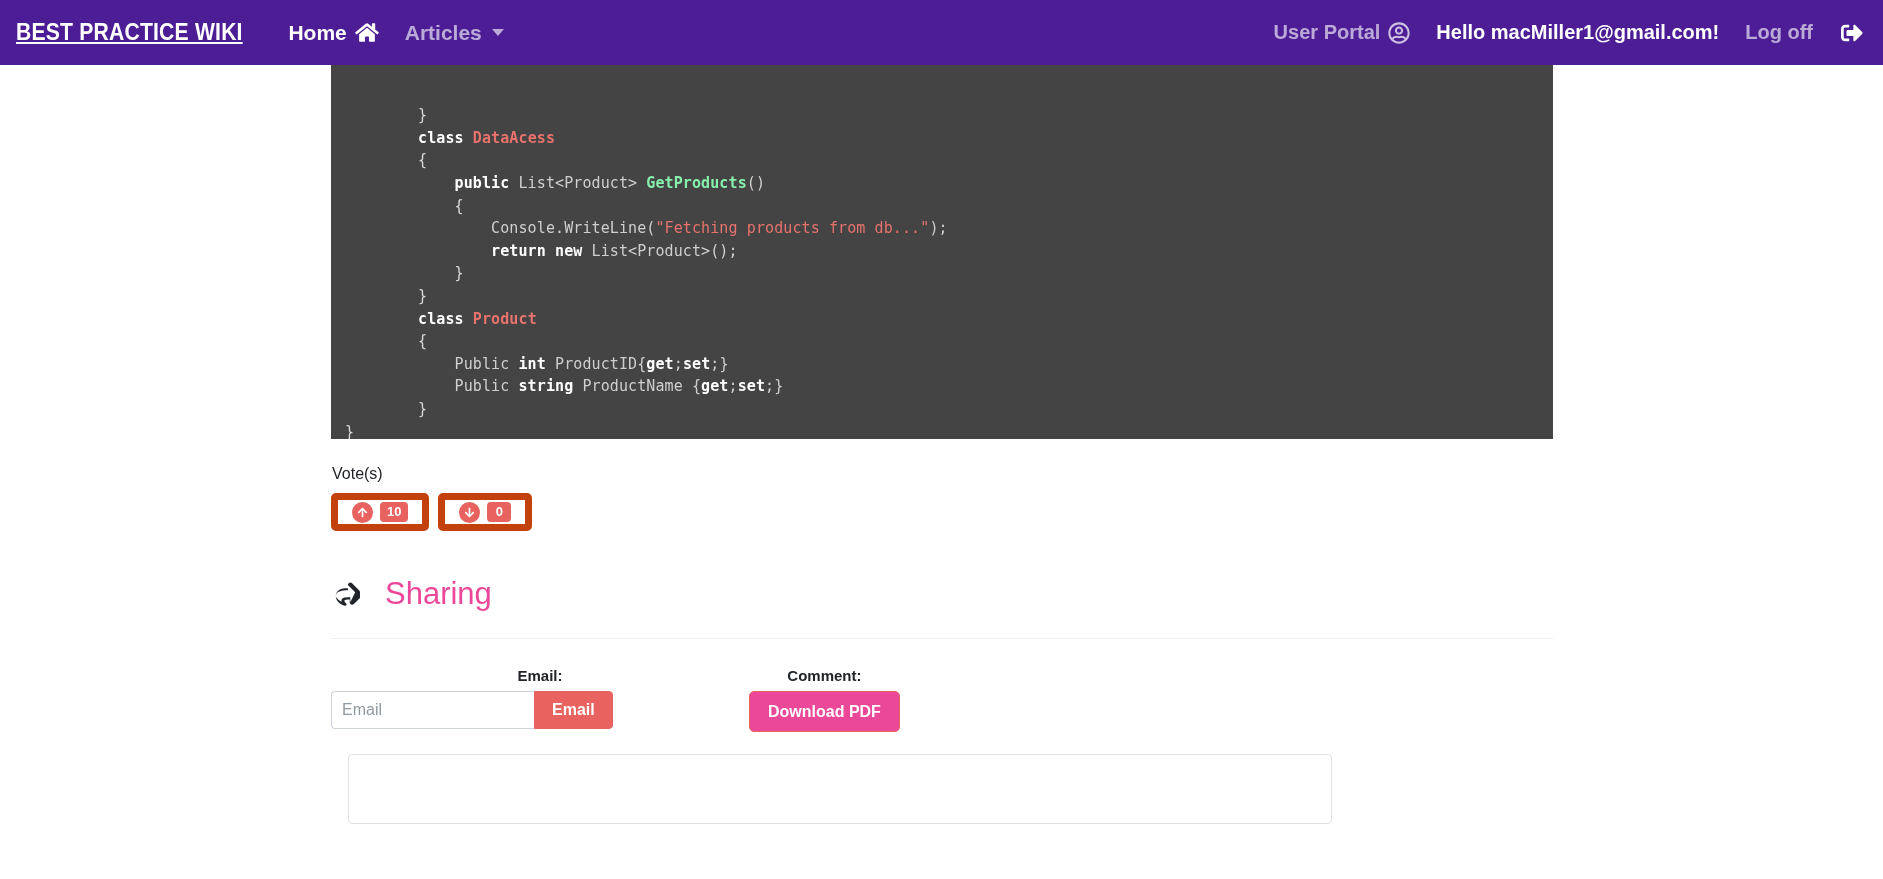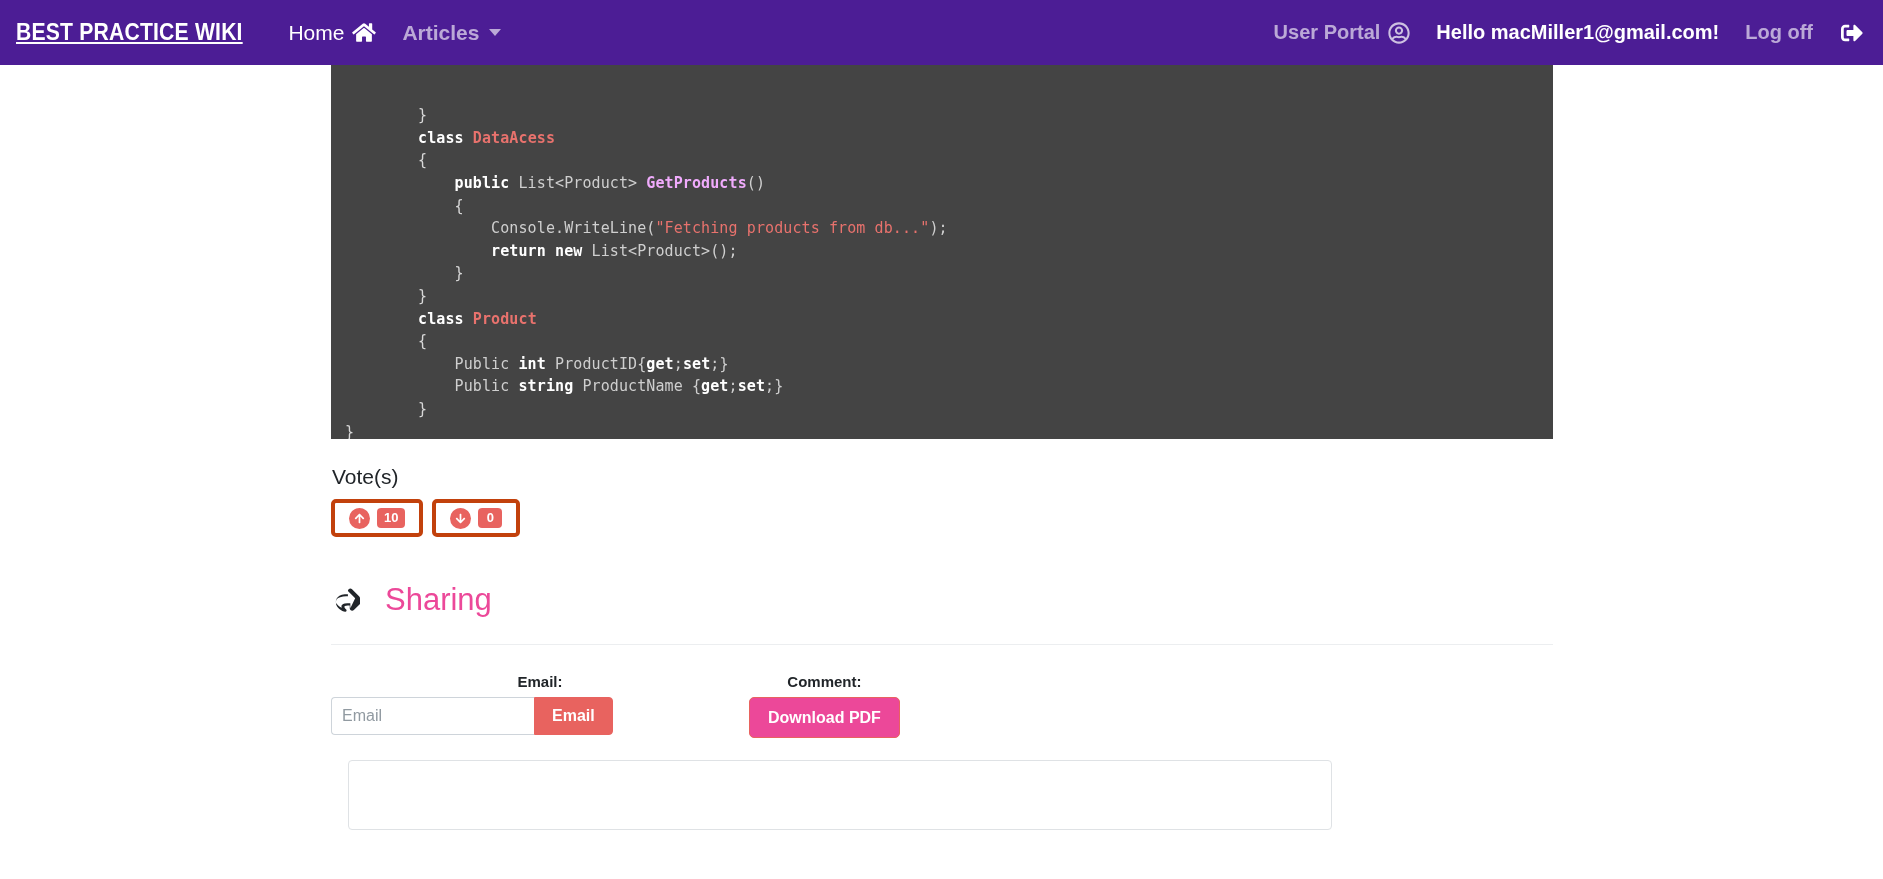--- a/index.html
+++ b/index.html
@@ -29,21 +29,21 @@
     margin-right: 26px;
     white-space: nowrap;
     font-family: "Liberation Sans Narrow", "Liberation Sans", sans-serif;
     transform: scaleX(.92);
     transform-origin: left center;
   }
   .nav-left { display: flex; align-items: center; gap: 26px; }
   .nav-link {
     color: #ffffff;
     font-size: 21px;
-    font-weight: 400;
+    font-weight: 700;
     text-decoration: none;
     display: flex;
     align-items: center;
     gap: 8px;
     white-space: nowrap;
   }
   .nav-link.muted { color: rgba(255,255,255,.62); font-weight: 700; }
   .nav-right {
     margin-left: auto;
     display: flex;
@@ -81,34 +81,34 @@
     margin: 0;
     width: 1222px;
     height: 374px;
     overflow: hidden;
     white-space: pre;
     letter-spacing: .1px;
   }
   .codeblock .inner { padding: 0 14px 0 14px; margin-top: -6px; }
   .kw   { color: #ffffff; font-weight: 700; }
   .cls  { color: #e8726d; font-weight: 700; }
-  .fn   { color: #f0abfc; font-weight: 700; }
+  .fn   { color: #86efac; font-weight: 700; }
   .str  { color: #e8726d; }
   .pln  { color: #cfcfcf; }
   .brc  { color: #d8d8d8; }
 
   
   .votes-label {
-    font-size: 21px;
+    font-size: 16px;
     color: #212529;
     margin: 26px 0 10px 1px;
   }
   .vote-row { display: flex; gap: 9px; }
   .vote-btn {
-    border: 4px solid #c2410c;
+    border: 7px solid #c2410c;
     background: #ffffff;
     border-radius: 5px;
     height: 38px;
     min-width: 84px;
     display: flex;
     align-items: center;
     justify-content: center;
     gap: 7px;
     padding: 0 14px;
     cursor: pointer;

